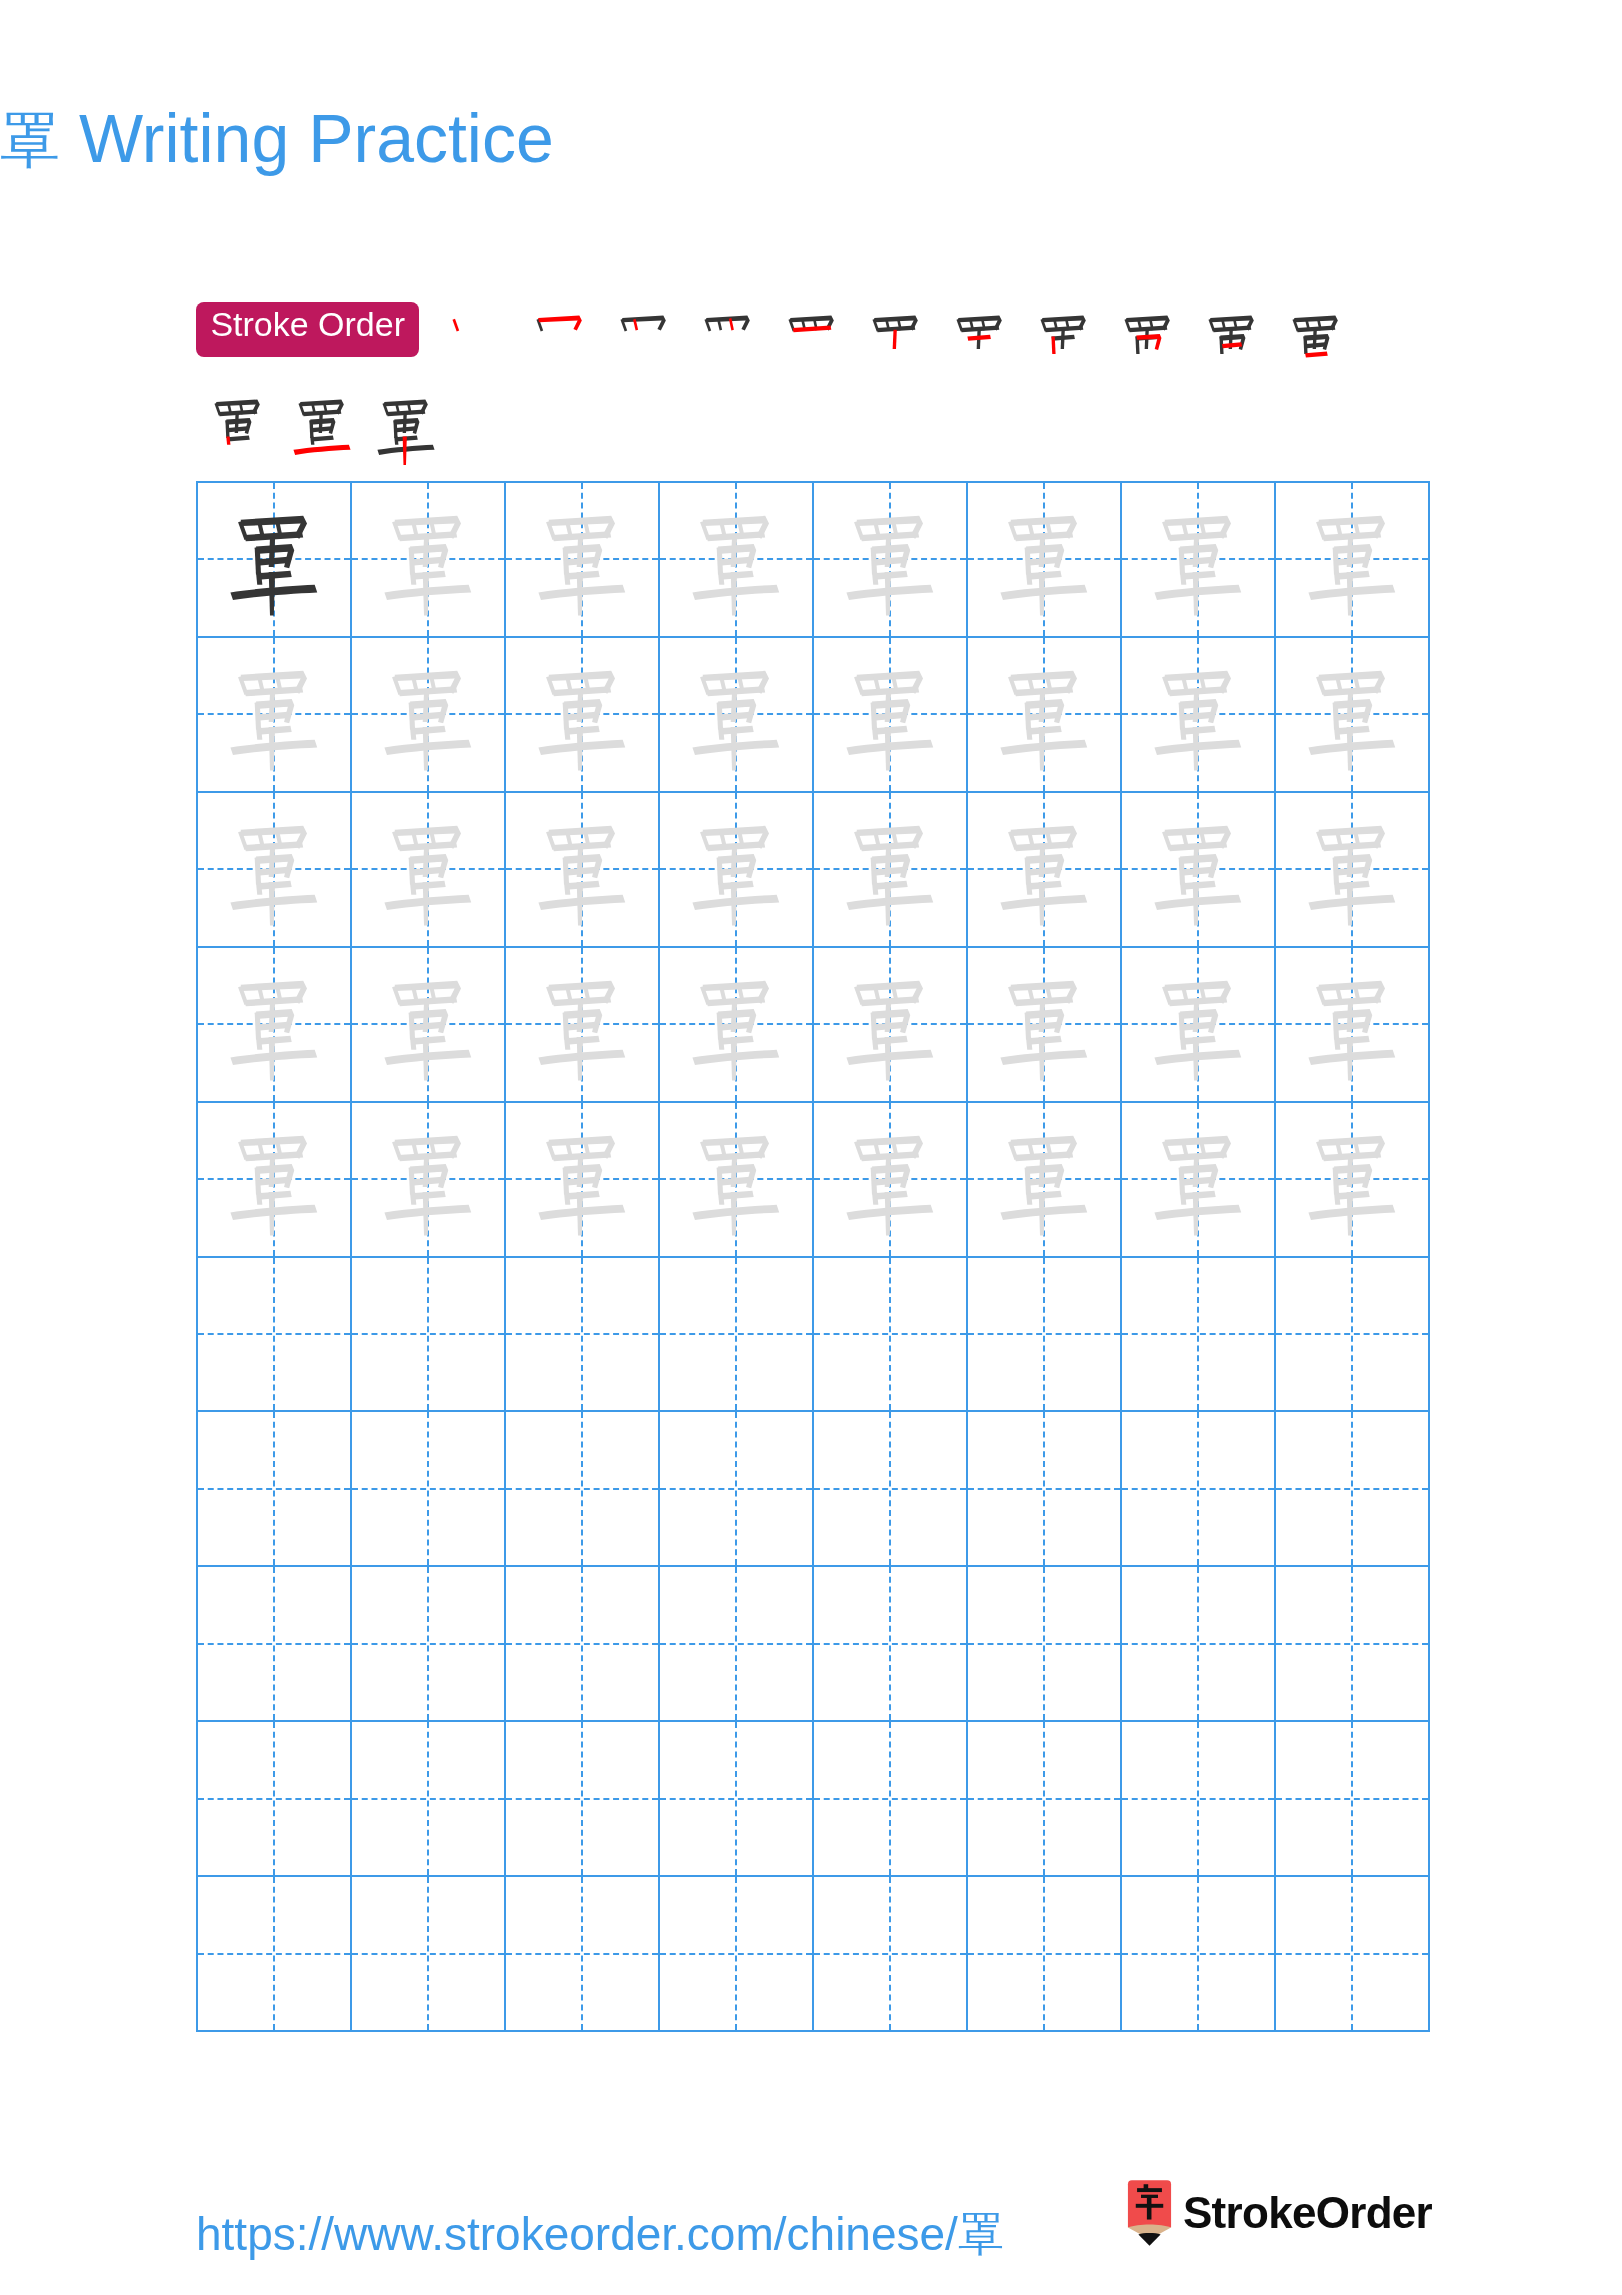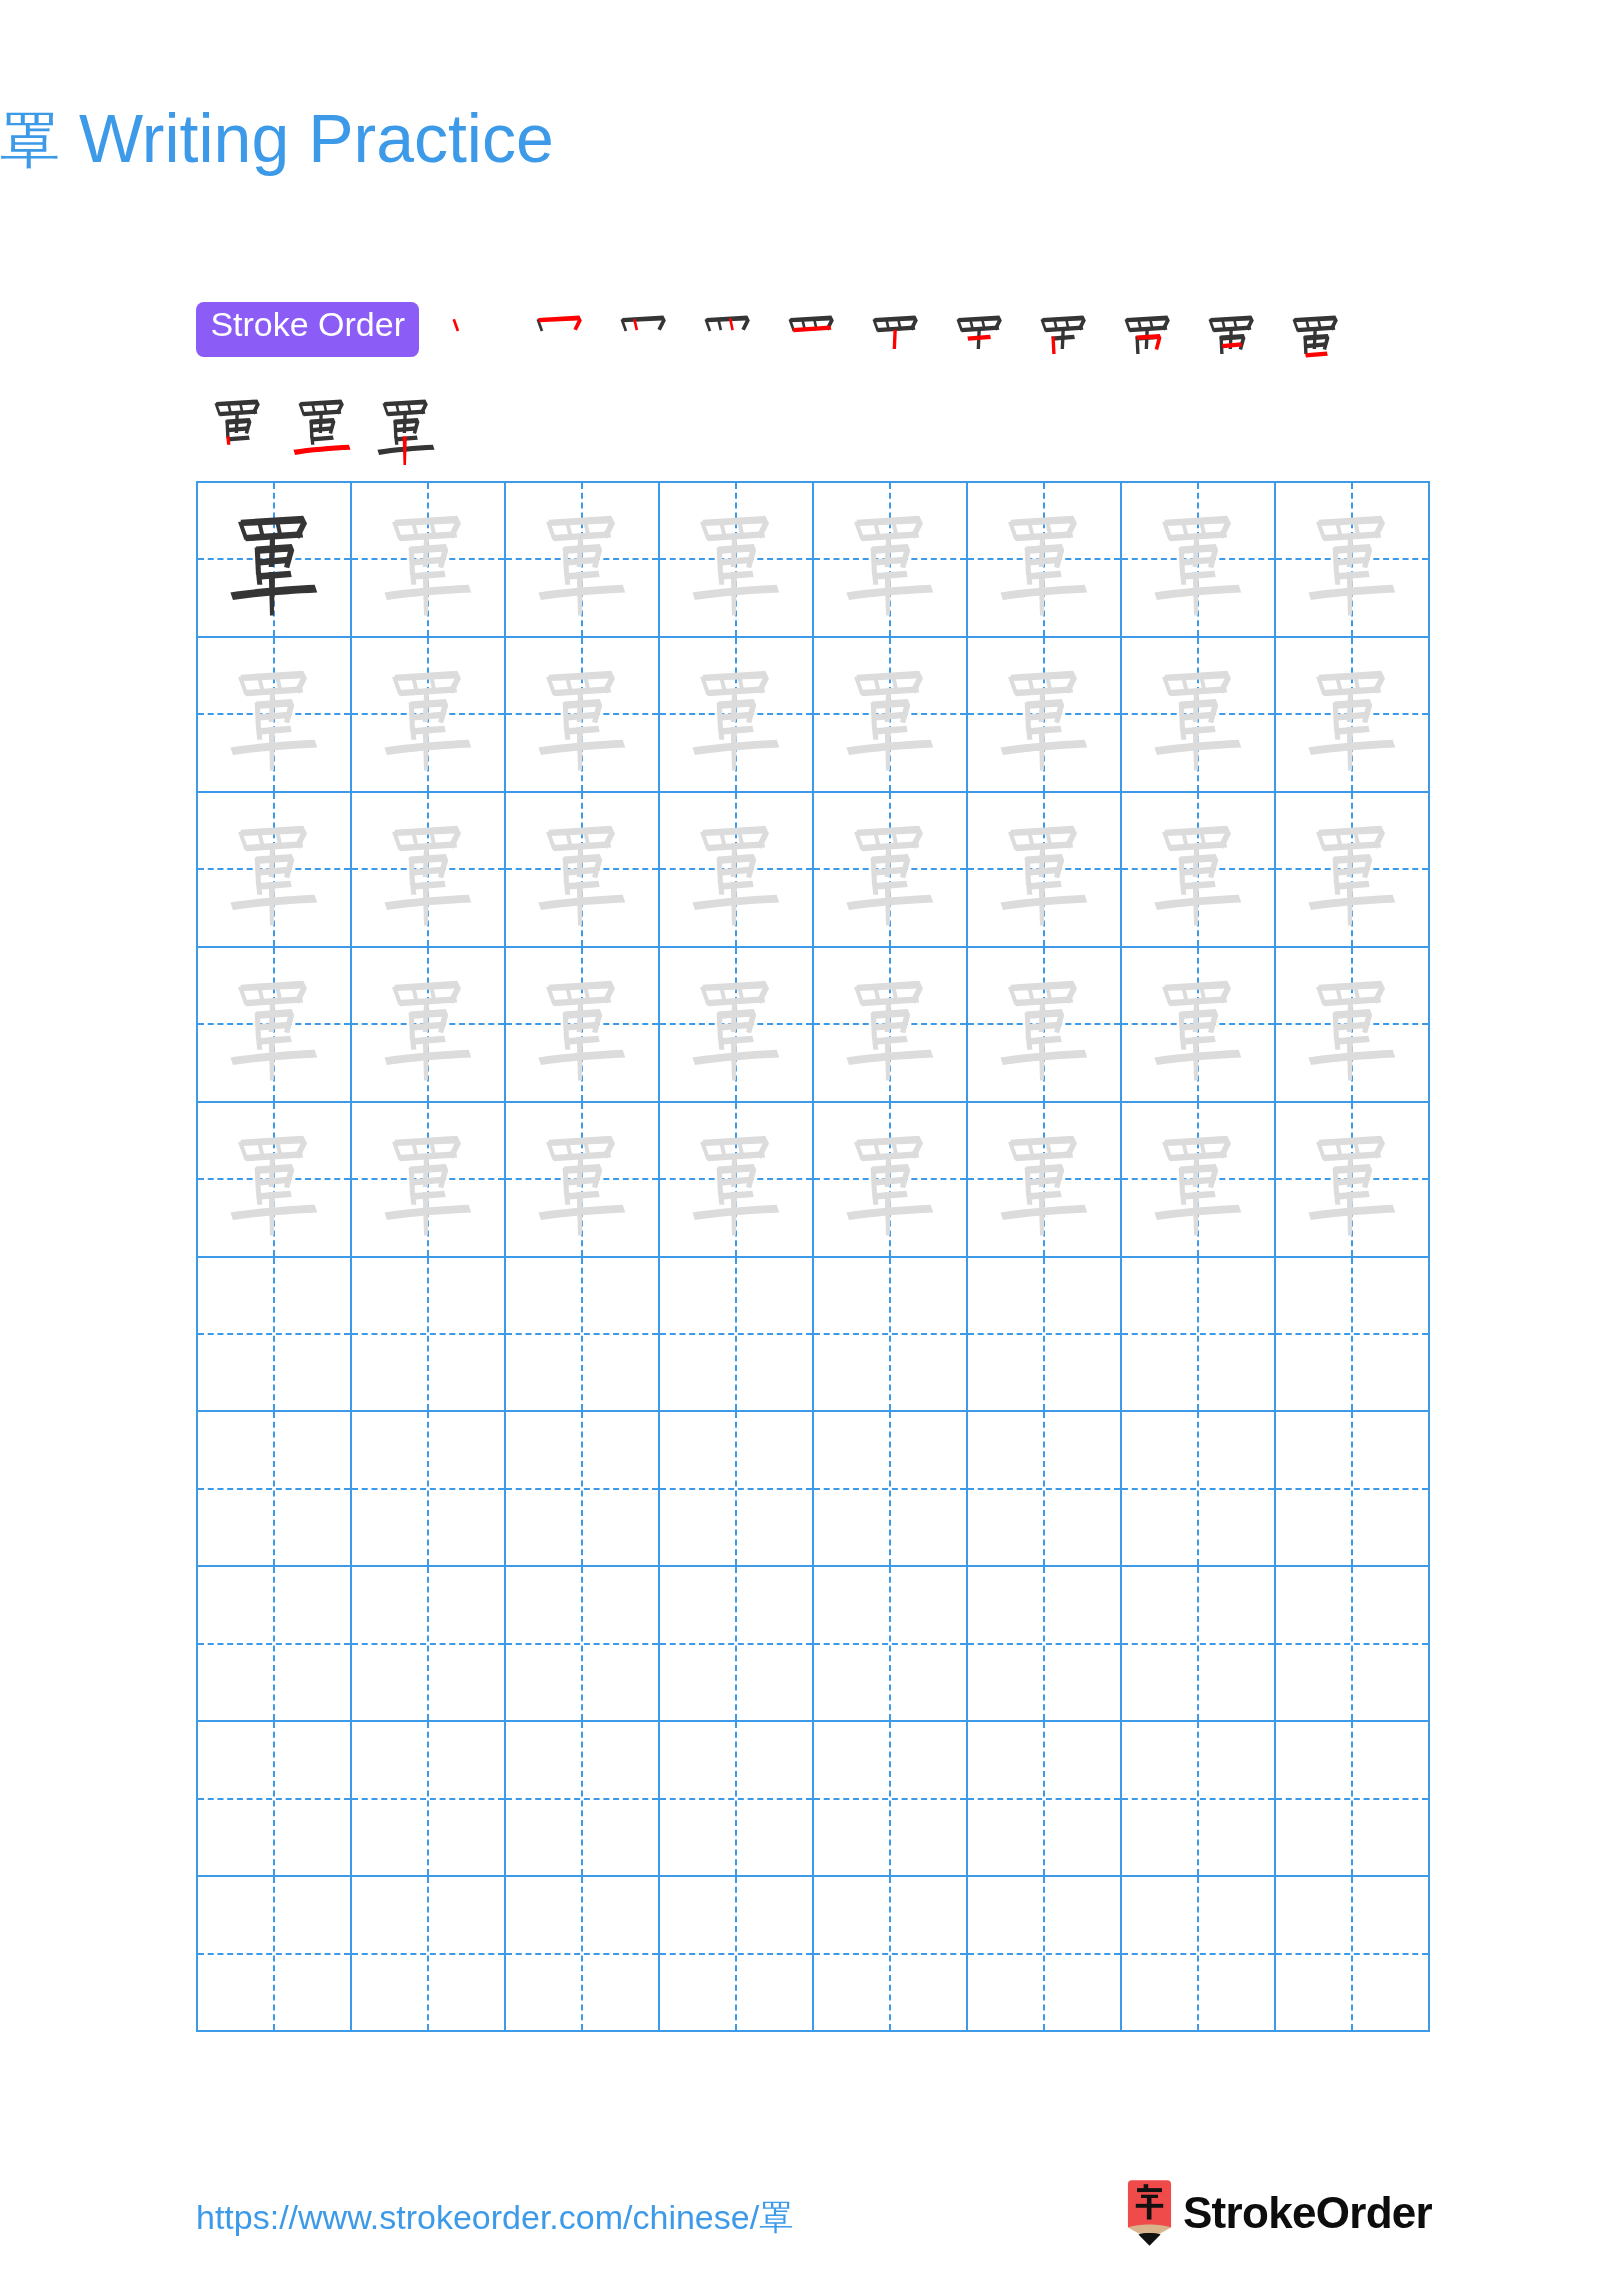--- a/index.html
+++ b/index.html
@@ -43,21 +43,21 @@
     width: 1237px;
   }
   .stroke-flow {
     display: flex;
     flex-wrap: wrap;
     align-items: flex-start;
     gap: 0px;
   }
   .stroke-order-badge {
     display: inline-block;
-    background: #8b5cf6;
+    background: #be185d;
     color: #ffffff;
     font-size: 34px;
     font-weight: 400;
     padding: 5.2px 14.4px 9.2px 14.4px;
     border-radius: 7.9px;
     line-height: 1.05;
     margin-right: 14.4px;
     white-space: nowrap;
     height: 41px;
     box-sizing: content-box;
@@ -145,23 +145,23 @@
   .footer {
     position: absolute;
     left: 0;
     top: 2179px;
     width: 1622px;
     height: 72px;
   }
   .footer-url {
     position: absolute;
     left: 196px;
-    top: 16px;
+    top: 25px;
     color: #3d9ae8;
-    font-size: 34px;
+    font-size: 46px;
     font-weight: 400;
     white-space: nowrap;
     text-decoration: none;
   }
   .brand {
     position: absolute;
     right: 190px;
     top: 0px;
     display: flex;
     align-items: center;

